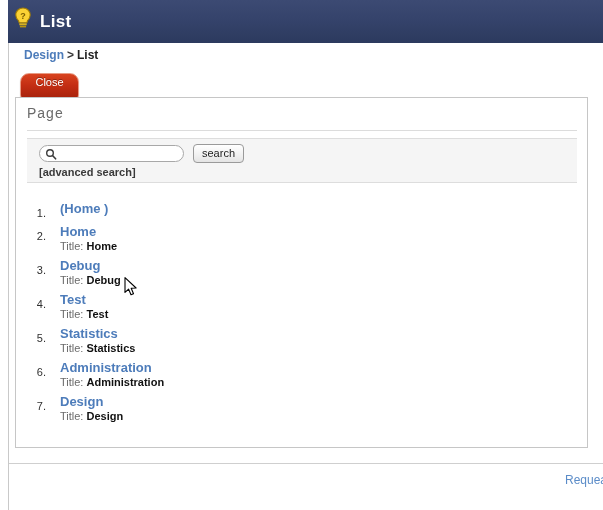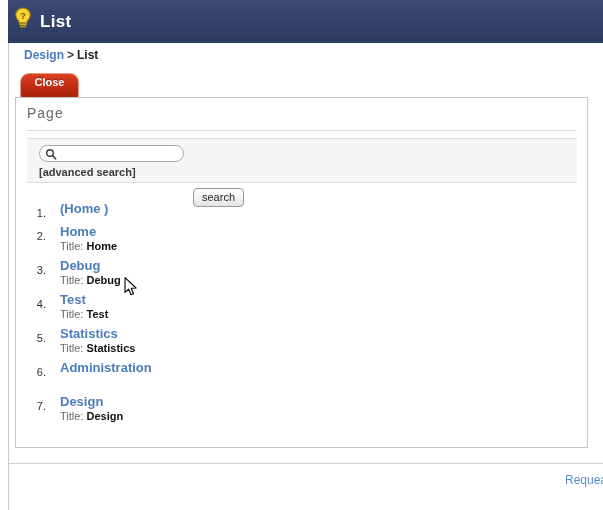--- a/index.html
+++ b/index.html
@@ -88,21 +88,21 @@
     left: 20px;
     top: 73px;
     width: 59px;
     height: 31px;
     border-radius: 9px;
     background: linear-gradient(to bottom, #d8431f 0%, #c32d13 40%, #9c1e08 100%);
     border: 1px solid #e89a83;
     box-shadow: 0 1px 1px rgba(0,0,0,0.25);
     color: #ffffff;
     font-size: 11px;
-    font-weight: bold;
+    font-weight: normal;
     text-align: center;
     line-height: 17px;
     cursor: pointer;
     box-sizing: border-box;
     text-shadow: 0 -1px 0 rgba(0,0,0,0.35);
   }
 
   
   #content-panel {
     position: absolute;
@@ -183,21 +183,20 @@
     height: 19px;
     padding: 0 8px;
     border: 1px solid #9a9a9a;
     border-radius: 4px;
     background: linear-gradient(to bottom, #ffffff 0%, #f0f0f0 60%, #e4e4e4 100%);
     font-family: "Liberation Sans", sans-serif;
     font-size: 11px;
     color: #222222;
     cursor: pointer;
     line-height: 17px;
-    margin-top: 44px;
   }
   #advanced-search-link {
     position: absolute;
     left: 12px;
     top: 27px;
     font-size: 11px;
     color: #3a3a3a;
     text-decoration: none;
     cursor: pointer;
     font-weight: bold;
@@ -348,20 +347,22 @@
       </div>
       <div class="result-row">
         <span class="row-number">5.</span>
         <a class="row-link" href="#">Statistics</a>
         <span class="row-title"><span>Title:</span>
           <span class="tval">Statistics</span></span>
       </div>
       <div class="result-row">
         <span class="row-number">6.</span>
         <a class="row-link" href="#">Administration</a>
+        <span class="row-title"><span>Title:</span>
+          <span class="tval">Administration</span></span>
       </div>
       <div class="result-row">
         <span class="row-number">7.</span>
         <a class="row-link" href="#">Design</a>
         <span class="row-title"><span>Title:</span>
           <span class="tval">Design</span></span>
       </div>
     </div>
 
   </div>

